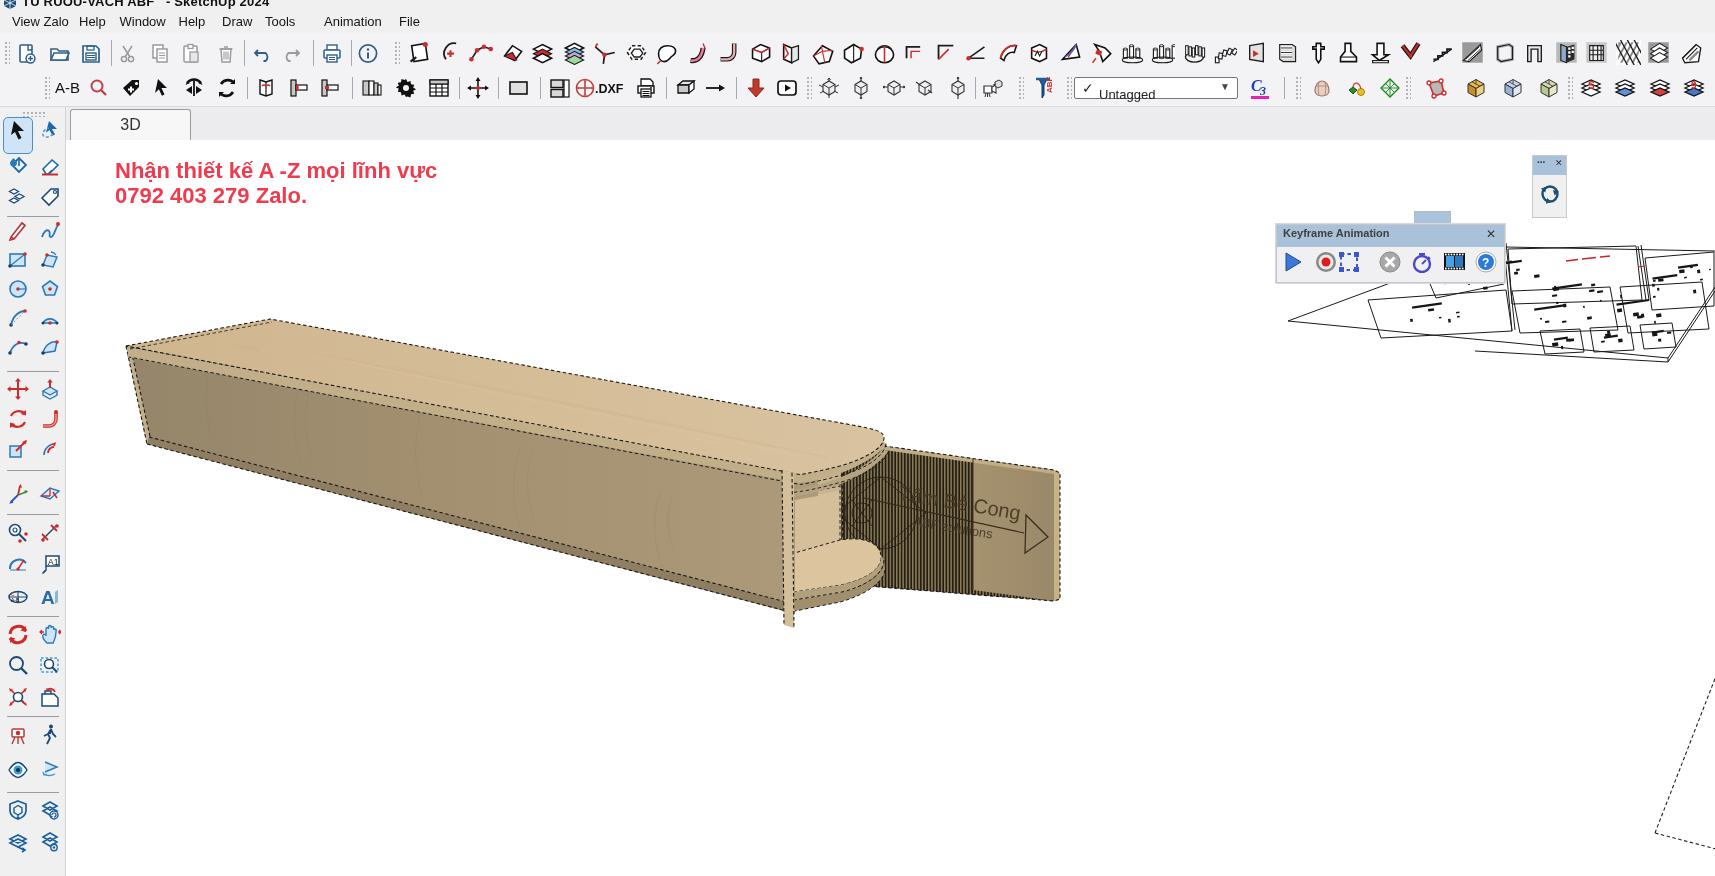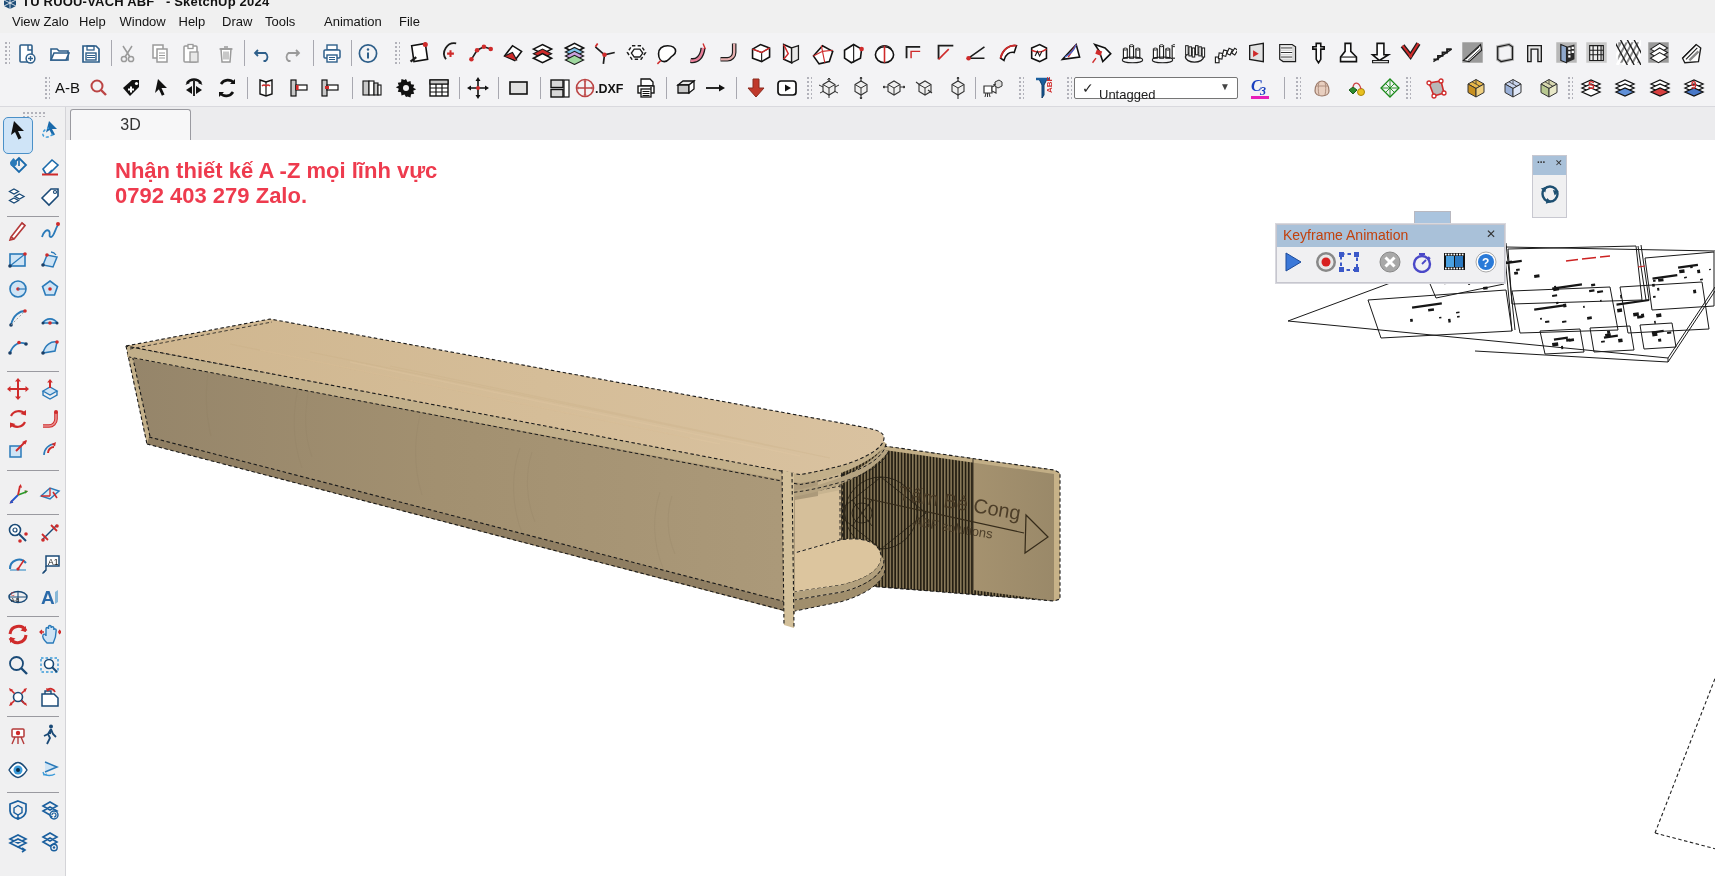--- a/index.html
+++ b/index.html
@@ -966,21 +966,21 @@
         <rect x="1709" y="269" width="1.8" height="1.3" transform="rotate(-8 1709 269)"></rect>
       </g>
       <path d="M1566,261 l12,-1.5 m4,-0.5 l14,-1.5 m4,-0.5 l10,-1" stroke="#cc2222" stroke-width="1.4" fill="none"></path>
       <path d="M1638,267 l7,-1" stroke="#cc2222" stroke-width="1.2" fill="none"></path>
       <path d="M1506,247 L1715,251" stroke="#1a1a1a" stroke-width="1" fill="none"></path>
       <path d="M1655,833 L1716,676 M1655,833 L1716,849" stroke="#222" stroke-width="1.1" stroke-dasharray="3.5 2.5" fill="none"></path>
     </svg>
     <div style="position:absolute;left:1414px;top:211px;width:37px;height:14px;background:#aac4de;border:1px solid #b8b8c0;box-sizing:border-box"></div>
     <div style="position:absolute;left:1276px;top:224px;width:229px;height:59px;background:#f0f0f2;border:1px solid #c6c6ce;box-shadow:0 0 0 1px #d8d8de;box-sizing:border-box"></div>
     <div style="position:absolute;left:1277px;top:225px;width:227px;height:22px;background:#a9c1d9"></div>
-    <div style="position:absolute;left:1283px;top:227px;font-size:14px;font-weight:normal;color:#c2410c">Keyframe Animation</div>
+    <div style="position:absolute;left:1283px;top:227px;font-size:11px;font-weight:bold;color:#404040">Keyframe Animation</div>
     <div style="position:absolute;left:1486px;top:227px;font-size:12px;color:#333">✕</div>
     <svg class="ic" style="left:1282px;top:251px;width:22px;height:22px" viewBox="0 0 22 22">
       <path d="M4 2l15 9-15 9z" fill="#3b78d8" stroke="#1c4a9a" stroke-width="1"></path>
     </svg>
     <svg class="ic" style="left:1315px;top:251px;width:22px;height:22px" viewBox="0 0 22 22">
       <circle cx="11" cy="11" r="10" fill="#888"></circle>
       <circle cx="11" cy="11" r="7.5" fill="#e8e8e8"></circle>
       <circle cx="11" cy="11" r="4.5" fill="#d82020"></circle>
     </svg>
     <svg class="ic" style="left:1338px;top:251px;width:22px;height:22px" viewBox="0 0 22 22">

